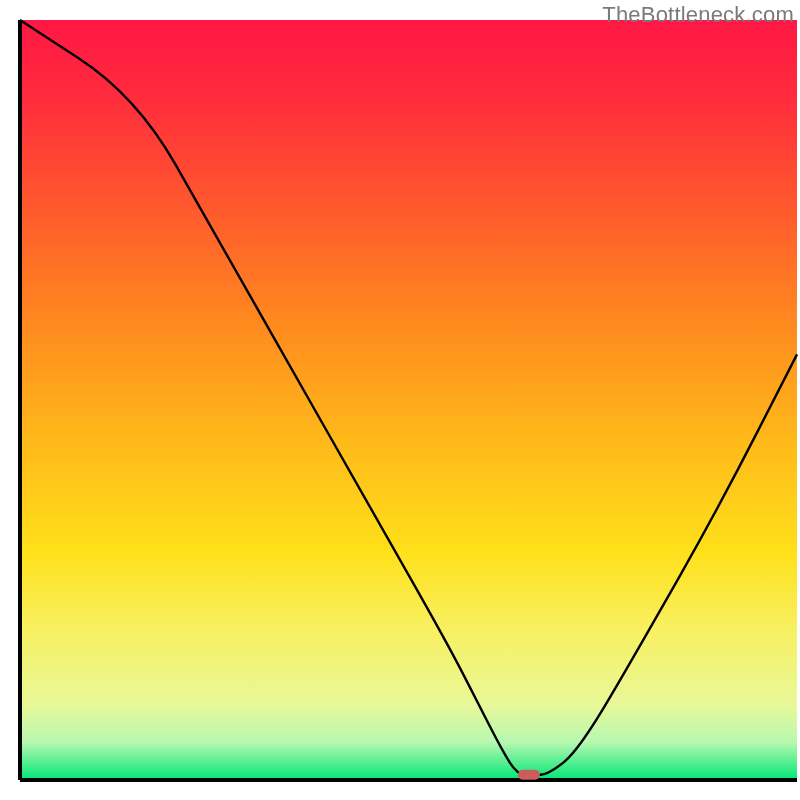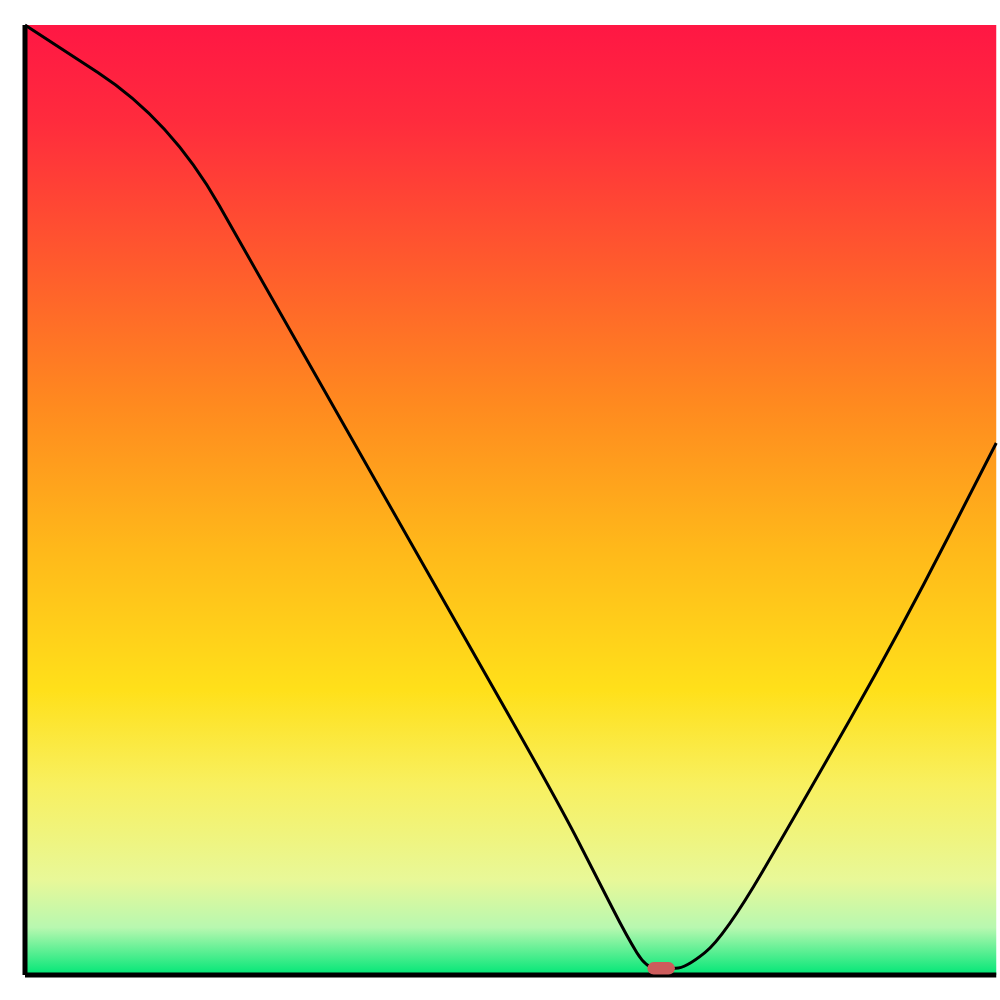--- a/index.html
+++ b/index.html
@@ -26,20 +26,21 @@
     left: 0;
     top: 0;
     width: 800px;
     height: 800px;
   }
 </style>
 </head>
 <body>
 
 <div class="chart-container">
+  <div class="watermark">TheBottleneck.com</div>
   <svg class="plot" viewBox="0 0 800 800">
     <defs>
       <linearGradient id="bgGrad" x1="0" y1="0" x2="0" y2="1">
           <stop offset="0%" stop-color="#ff1744"></stop>
           <stop offset="10%" stop-color="#ff2b3d"></stop>
           <stop offset="25%" stop-color="#ff5a2d"></stop>
           <stop offset="40%" stop-color="#ff8a1f"></stop>
           <stop offset="55.00000000000001%" stop-color="#ffb81a"></stop>
           <stop offset="70%" stop-color="#ffe01a"></stop>
           <stop offset="80%" stop-color="#f8f060"></stop>

